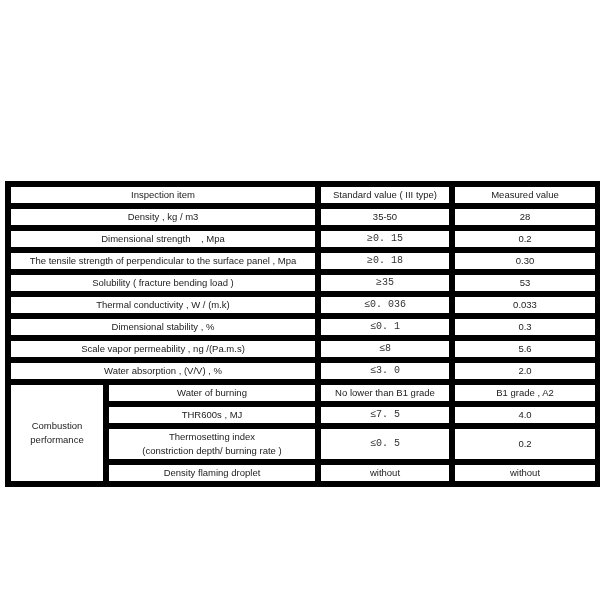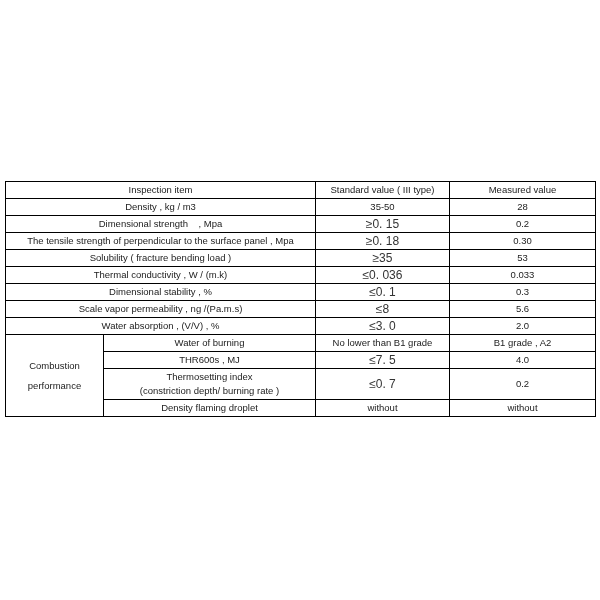--- a/index.html
+++ b/index.html
@@ -1,24 +1,24 @@
 <!DOCTYPE html>
 <html><head>
   <meta charset="utf-8">
   <style>
     html, body { margin: 0; padding: 0; background: #ffffff; }
     body { width: 600px; height: 600px; position: relative; overflow: hidden;
            font-family: "Liberation Sans", sans-serif; color: #222; }
     table.spec { position: absolute; left: 5px; top: 181px; width: 590px;
                  border-collapse: collapse; table-layout: fixed; font-size: 9.5px; }
-    table.spec td { border: 1px solid #000000; text-align: center; vertical-align: middle;
+    table.spec td { border: 6px solid #000000; text-align: center; vertical-align: middle;
                     padding: 0 2px; height: 16px; line-height: 14px; white-space: nowrap; overflow: hidden; }
-    table.spec td.mono { font-family: Liberation Sans, sans-serif; font-size: 12px; color: #333; }
+    table.spec td.mono { font-family: Liberation Mono, monospace; font-size: 10px; color: #333; }
     table.spec td.tall { height: 30px; }
-    table.spec td.wrap { white-space: normal; line-height: 20px; }
+    table.spec td.wrap { white-space: normal; line-height: 14px; }
   </style>
 </head>
 <body>
 
 <table class="spec">
   <colgroup>
     <col style="width:98px">
     <col style="width:212px">
     <col style="width:134px">
     <col style="width:146px">
@@ -78,21 +78,21 @@
     <tr>
       <td>THR600s , MJ</td>
       <td class="mono">≤7. 5</td>
       <td>4.0</td>
     </tr>
     <tr>
       <td class="tall">
         <div>Thermosetting index</div>
         <div>(constriction depth/ burning rate )</div>
       </td>
-      <td class="mono tall">≤0. 7</td>
+      <td class="mono tall">≤0. 5</td>
       <td class="tall">0.2</td>
     </tr>
     <tr>
       <td>Density flaming droplet</td>
       <td>without</td>
       <td>without</td>
     </tr>
   </tbody>
 </table>
 

